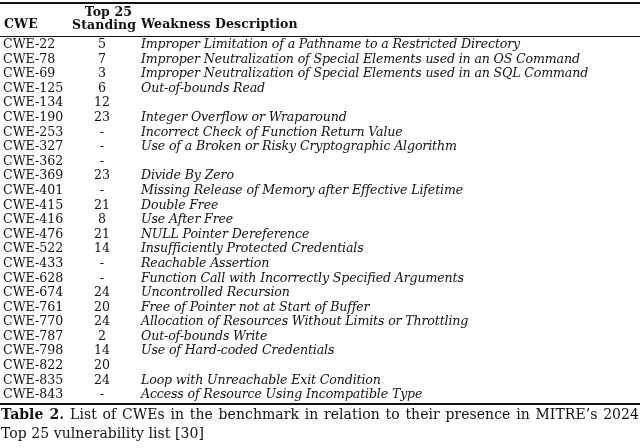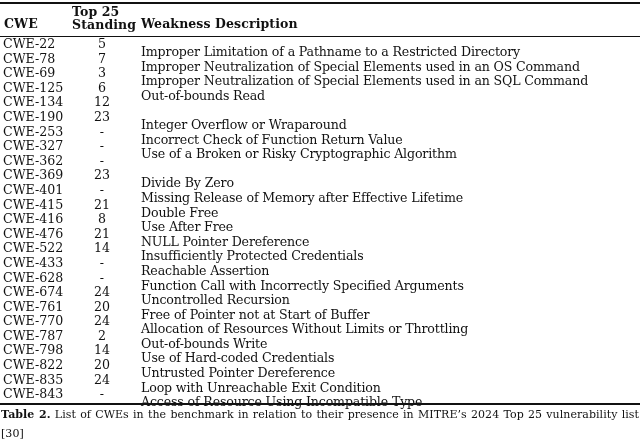--- a/index.html
+++ b/index.html
@@ -38,21 +38,21 @@
     }
     .header .h {
       position: absolute;
       font-family: "DejaVu Serif", "Liberation Serif", serif;
       font-weight: bold;
       font-size: 12.5px;
       line-height: 13px;
       letter-spacing: 0.1px;
     }
     .h-cwe { left: 4px; top: 13px; }
-    .h-top { left: 72px; top: 1px; width: 60px; text-align: left; }
+    .h-top { left: 72px; top: 1px; width: 60px; text-align: right; }
     .h-desc { left: 141px; top: 13px; text-align: center; }
     .rule-thin {
       position: absolute;
       left: 0;
       top: 36px;
       width: 640px;
       height: 1px;
       background: #111;
     }
     .rows {
@@ -76,37 +76,38 @@
     .c-top {
       position: absolute;
       left: 72px;
       width: 60px;
       text-align: center;
       top: 0;
     }
     .c-desc {
       position: absolute;
       left: 141px;
-      top: 8px;
+      top: 0;
       letter-spacing: -0.15px;
+      font-style: italic;
     }
     .rule-thick-bottom {
       position: absolute;
       left: 0;
       top: 403px;
       width: 640px;
       height: 2px;
       background: #111;
     }
     .caption {
       position: absolute;
       left: 1px;
       top: 405px;
       width: 638px;
-      font-size: 11px;
+      font-size: 14px;
       line-height: 19px;
       text-align: justify;
       text-align-last: left;
       letter-spacing: 0.05px;
     }
     .caption .label {
       font-weight: bold;
     }
   </style>
 </head>
@@ -231,21 +232,20 @@
         <span class="c-desc">Out-of-bounds Write</span>
       </div>
       <div class="row">
         <span class="c-cwe">CWE-798</span>
         <span class="c-top">14</span>
         <span class="c-desc">Use of Hard-coded Credentials</span>
       </div>
       <div class="row">
         <span class="c-cwe">CWE-822</span>
         <span class="c-top">20</span>
-        <span class="c-desc">Untrusted Pointer Dereference</span>
       </div>
       <div class="row">
         <span class="c-cwe">CWE-835</span>
         <span class="c-top">24</span>
         <span class="c-desc">Loop with Unreachable Exit Condition</span>
       </div>
       <div class="row">
         <span class="c-cwe">CWE-843</span>
         <span class="c-top">-</span>
         <span class="c-desc">Access of Resource Using Incompatible Type</span>

